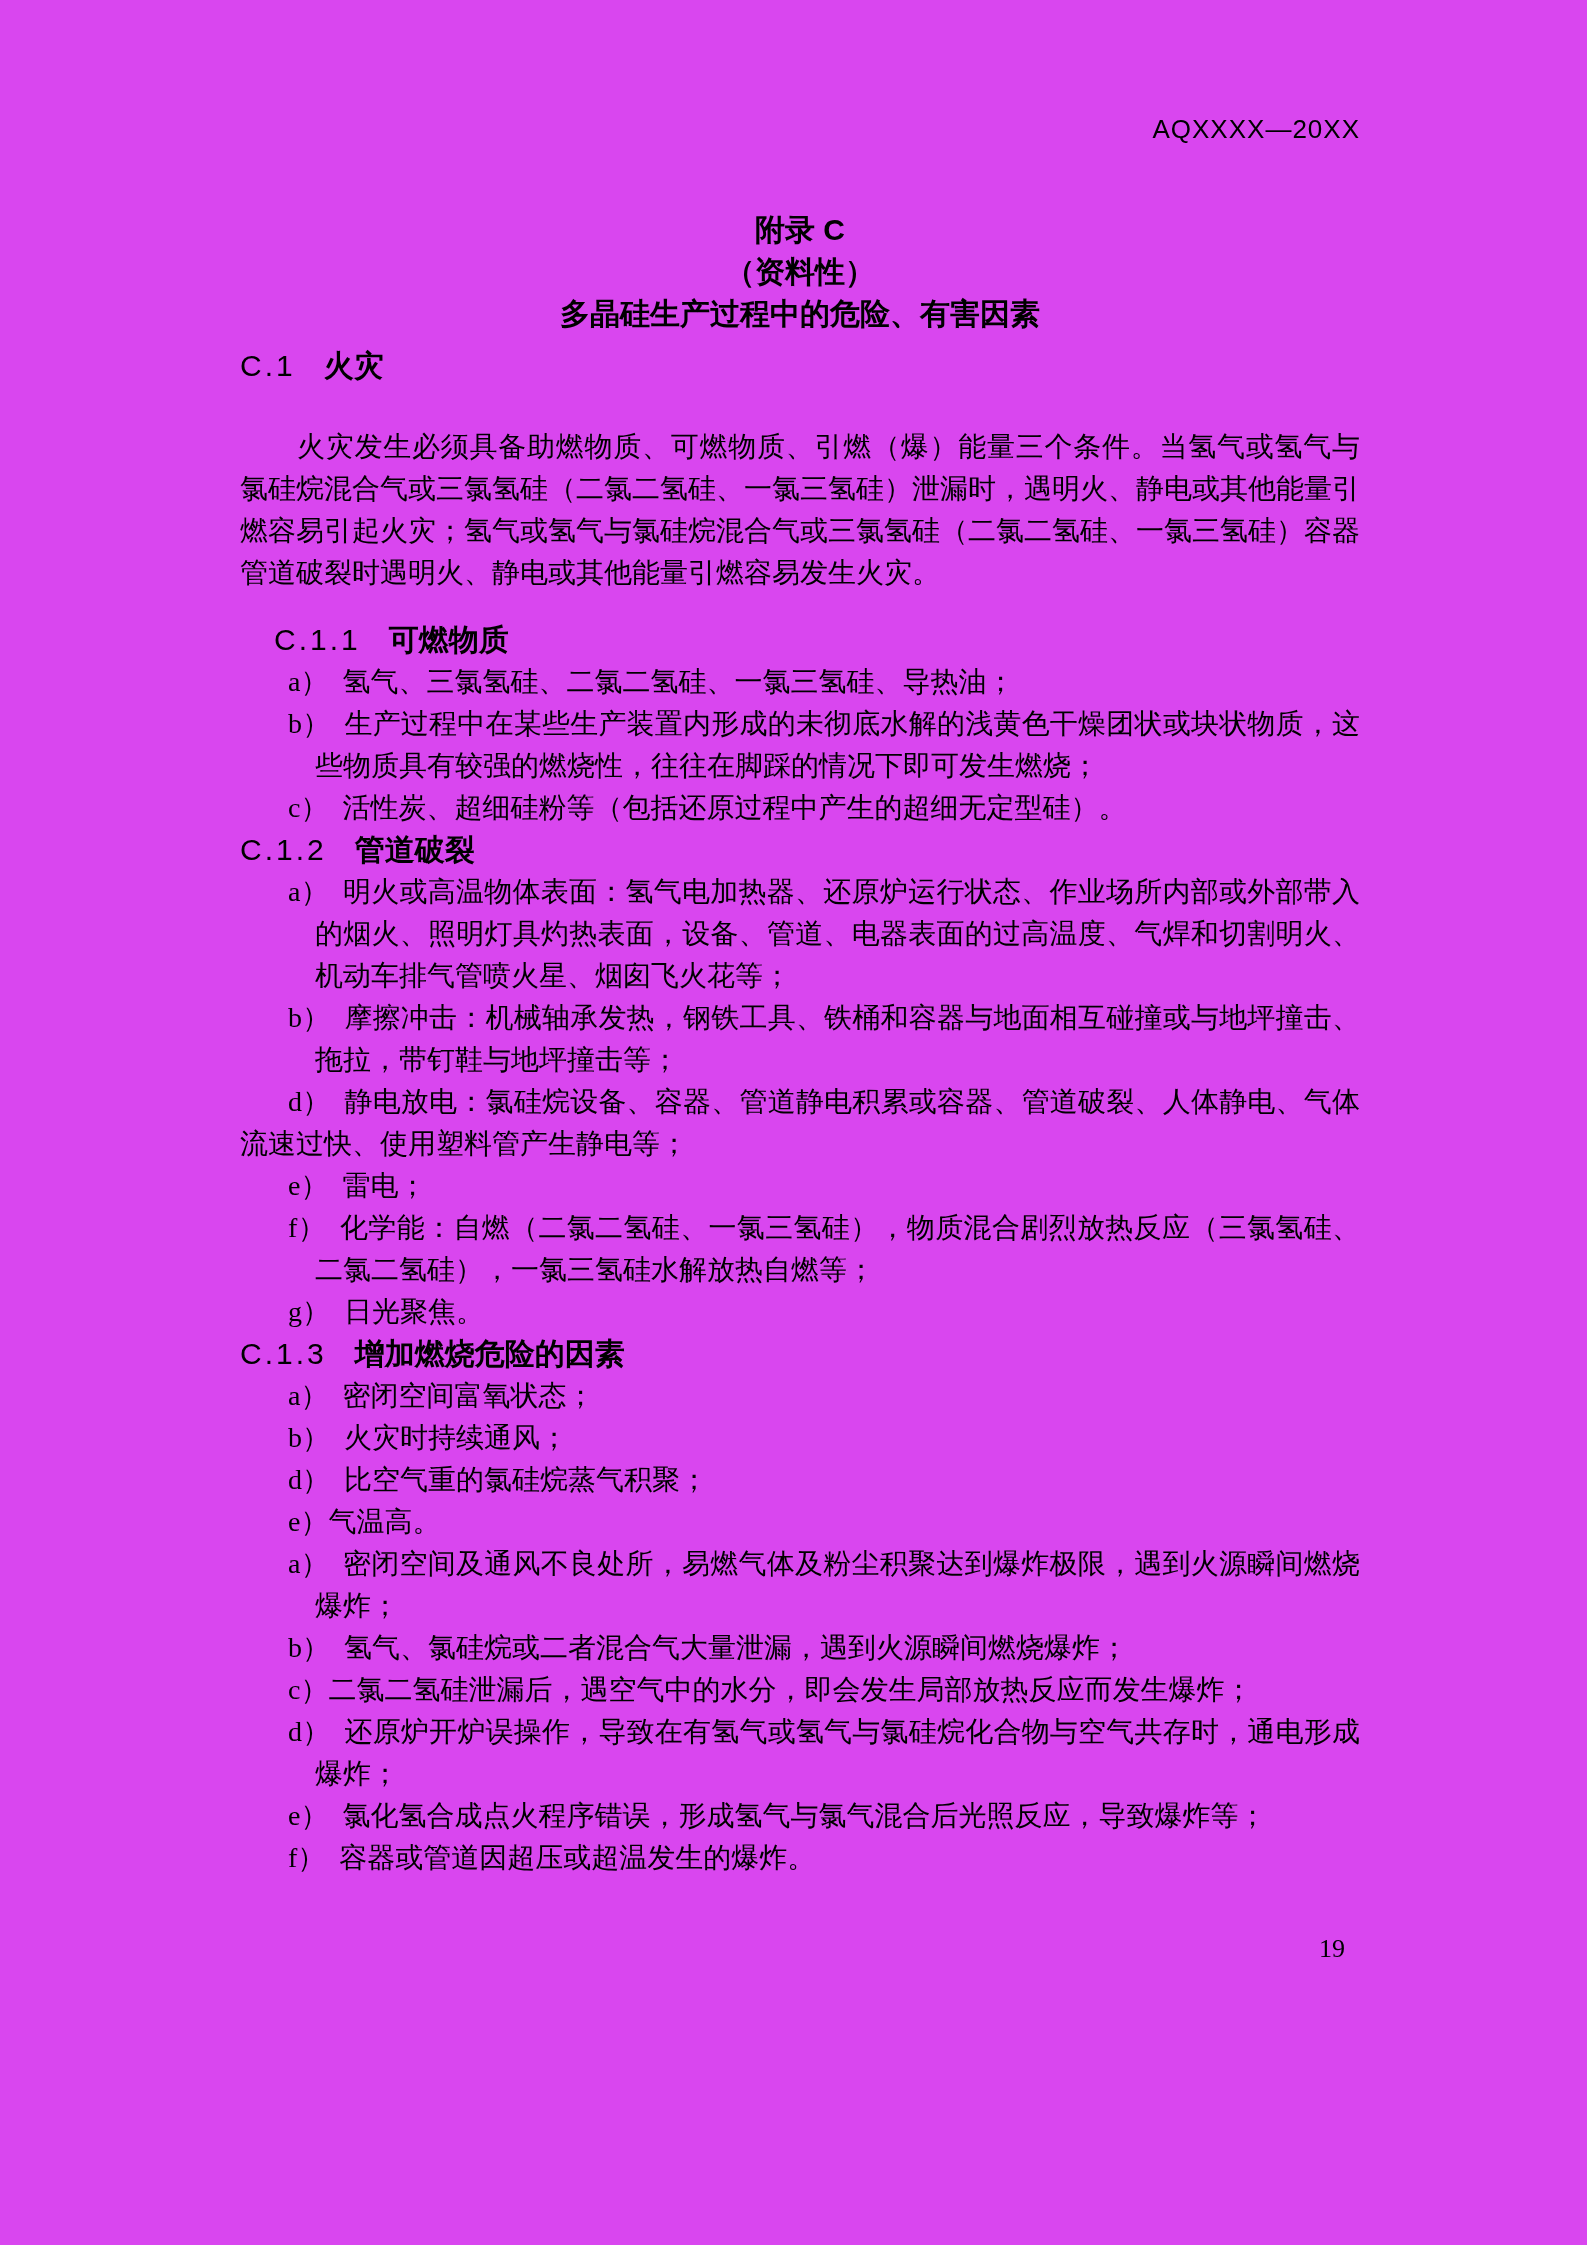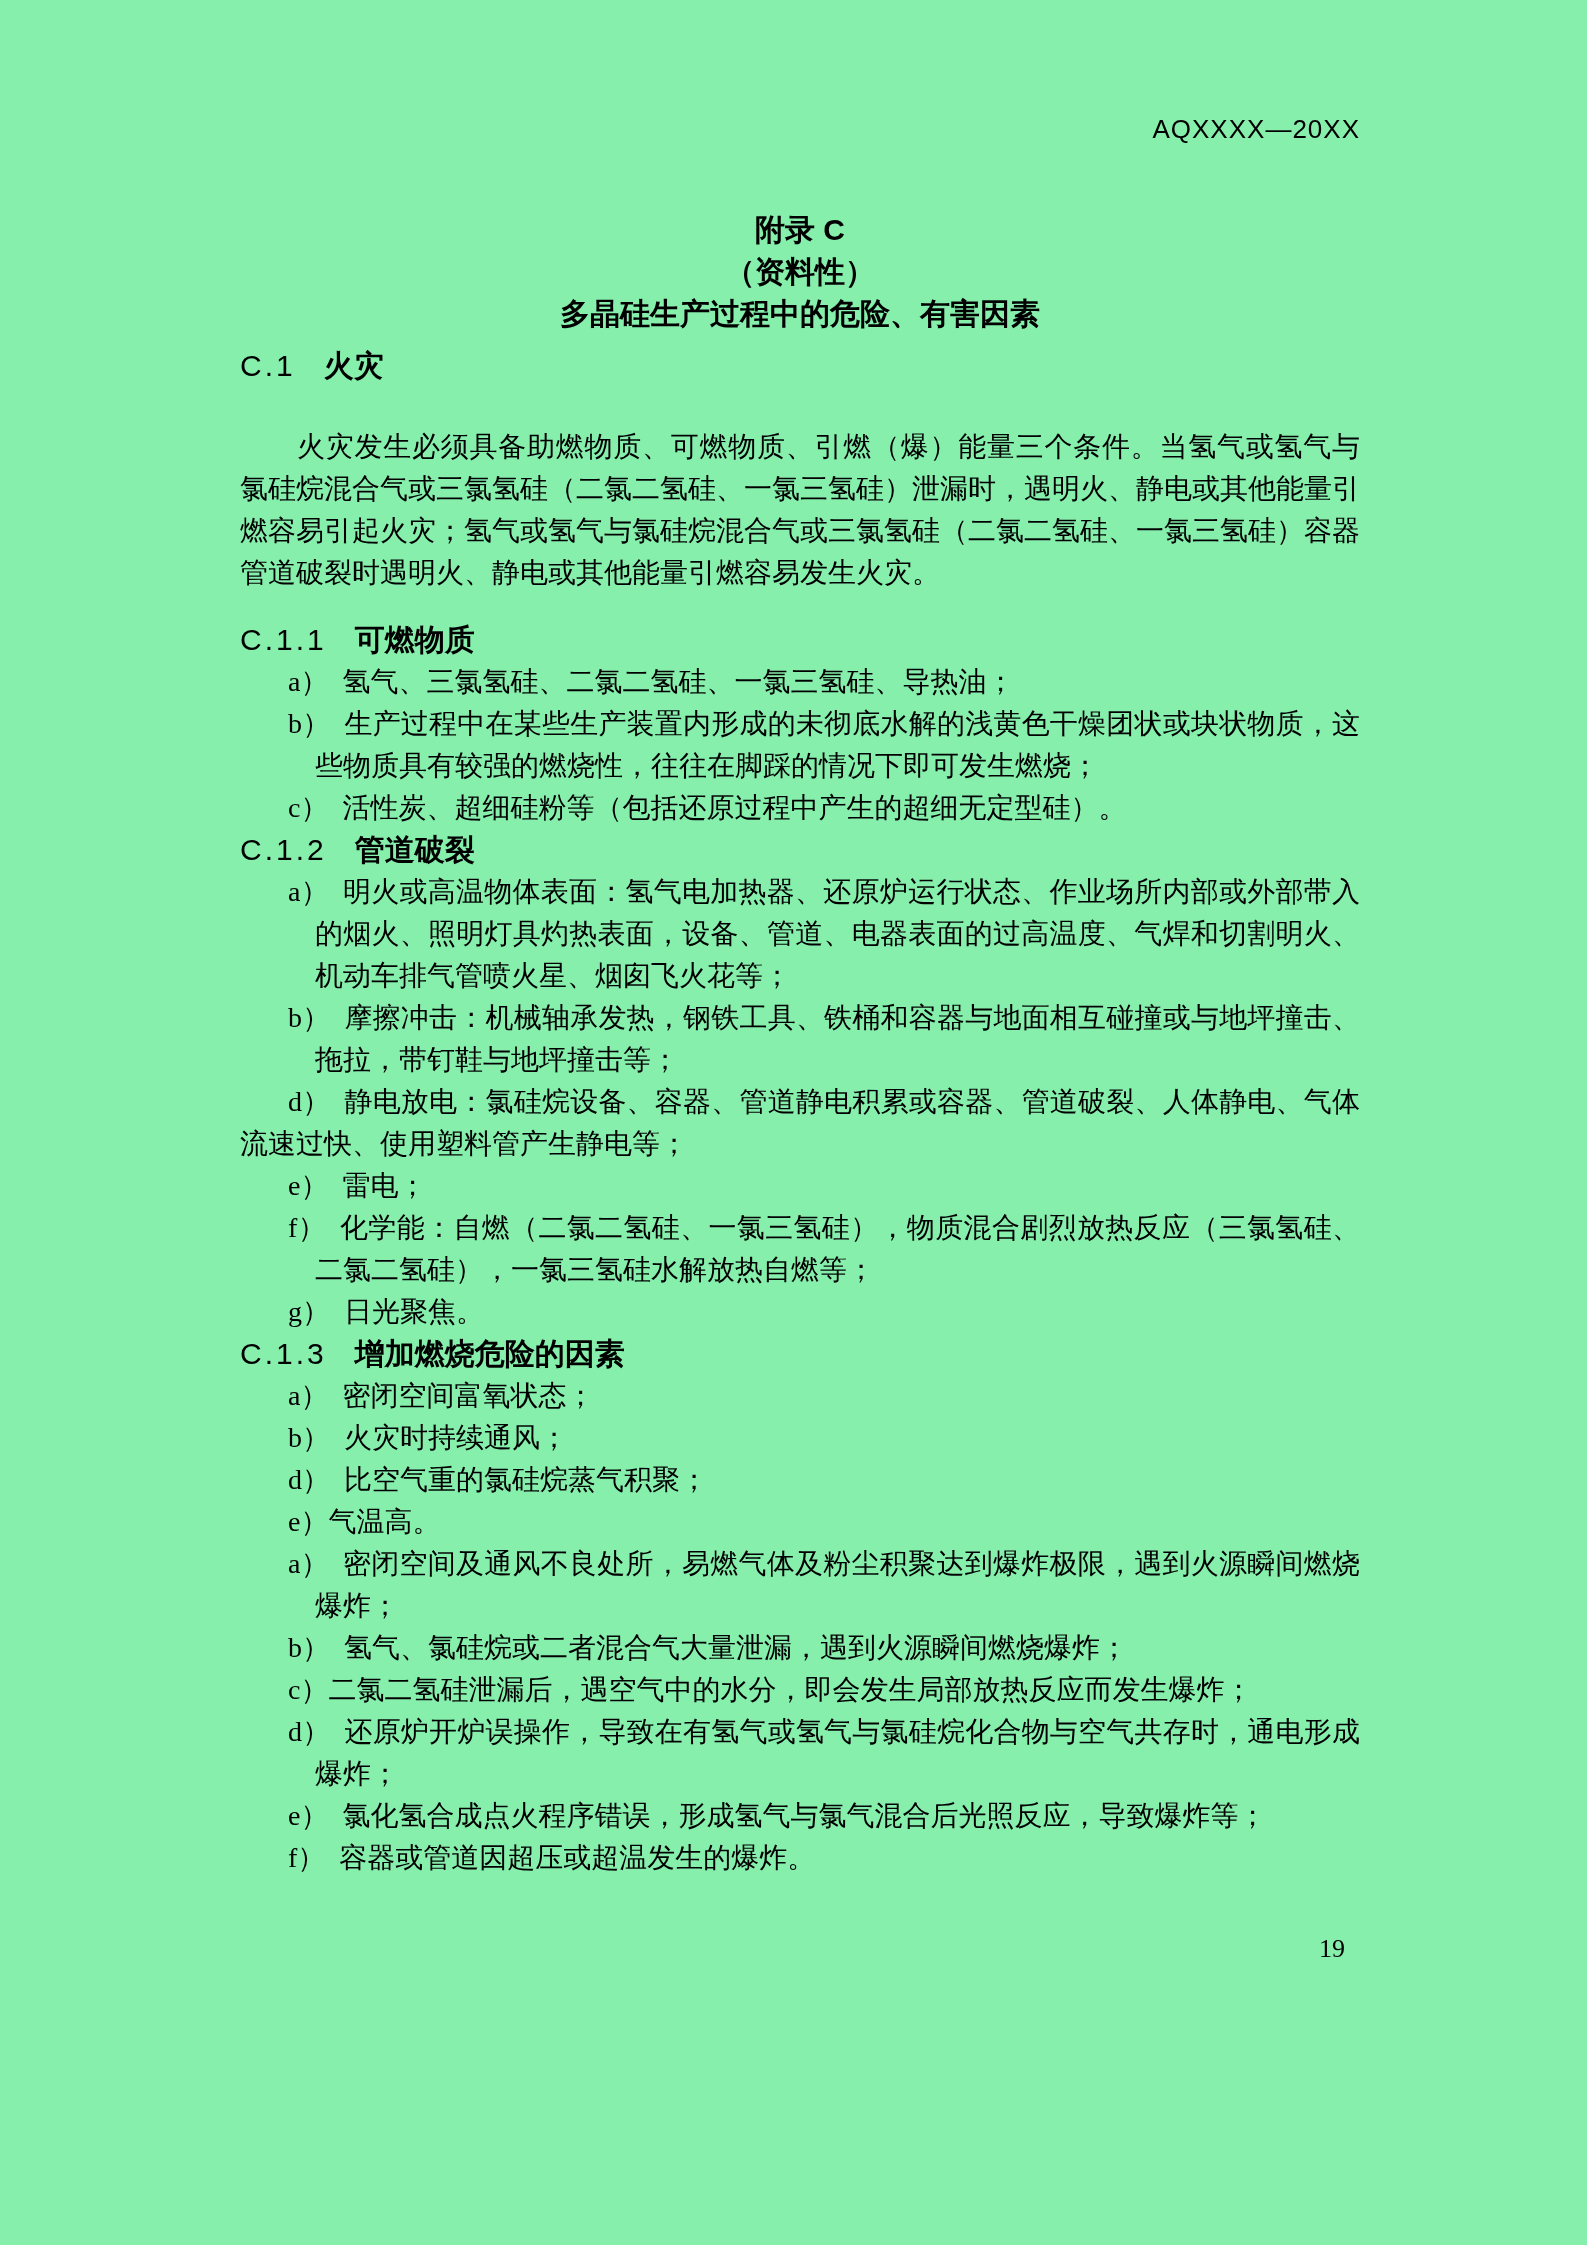--- a/index.html
+++ b/index.html
@@ -1,20 +1,20 @@
 <!DOCTYPE html>
 <html><head>
 <meta charset="utf-8">
 <style>
   html,body { margin:0; padding:0; background:#e8e8e8; }
   .page {
     position:relative;
     width:1587px; height:2245px;
     margin:0 auto;
-    background:#86efac;
+    background:#d946ef;
     box-sizing:border-box;
     padding:108px 227px 0 240px;
     color:#000;
     font-family:"Liberation Serif","DejaVu Serif",serif;
     font-size:28px;
     line-height:42px;
     overflow:hidden;
   }
   .hdr {
     text-align:right;
@@ -34,21 +34,21 @@
     font-family:"Liberation Sans","DejaVu Sans",sans-serif;
     font-weight:500;
     letter-spacing:3px;
     margin-right:28px;
   }
   .h2 .htitle {
     font-family:"Liberation Sans","DejaVu Sans",sans-serif;
     font-weight:bold;
   }
   .sec-c1 .h2 { margin-top:10px; }
-  .sec-c11 .h2 { margin-top:25px; }
+  .sec-c11 .h2 { margin-top:25px;margin-left:34px; }
   .para {
     margin:39px 0 0 0;
     text-indent:57px;
     text-align:justify;
   }
   .item {
     padding-left:75px;
     text-indent:-27px;
     text-align:justify;
   }

